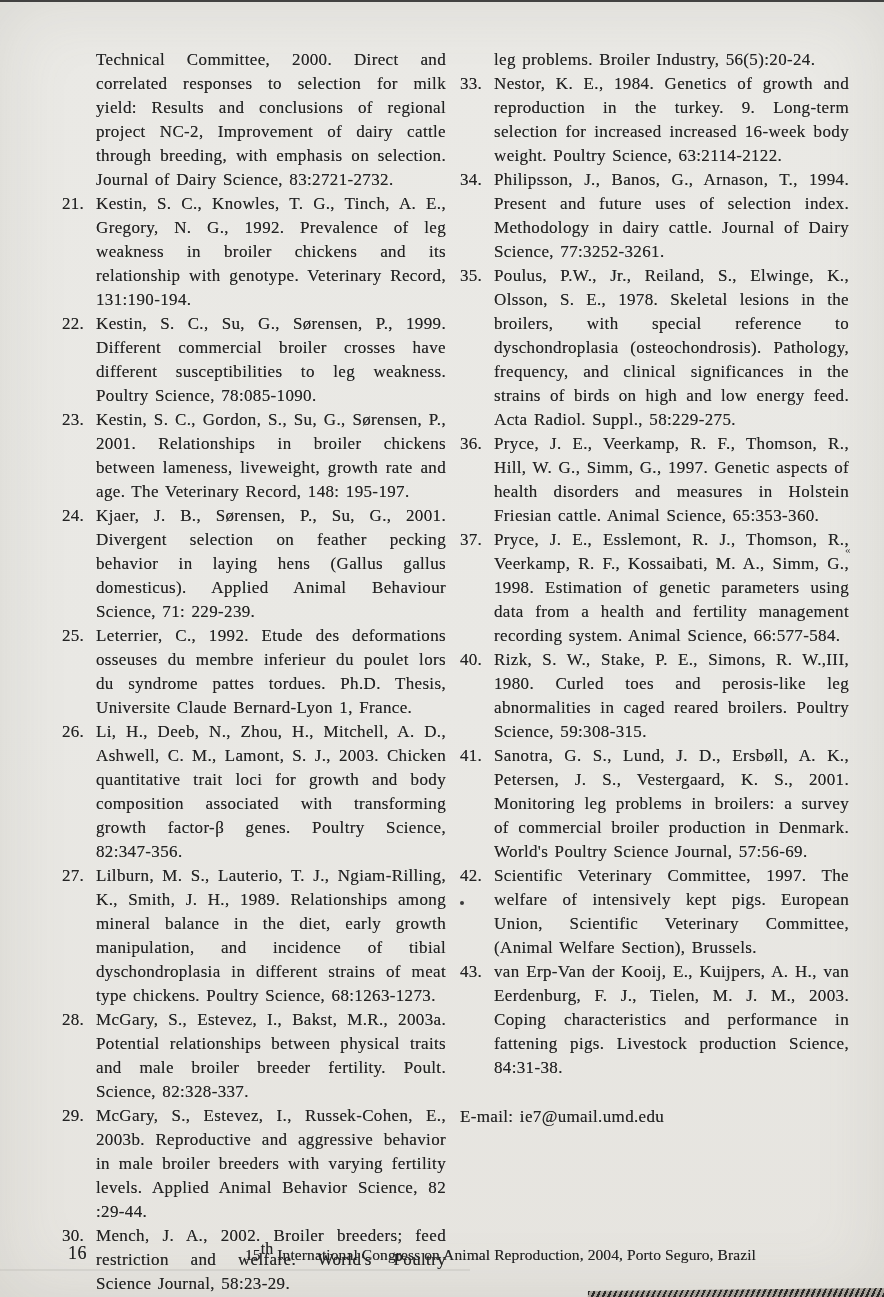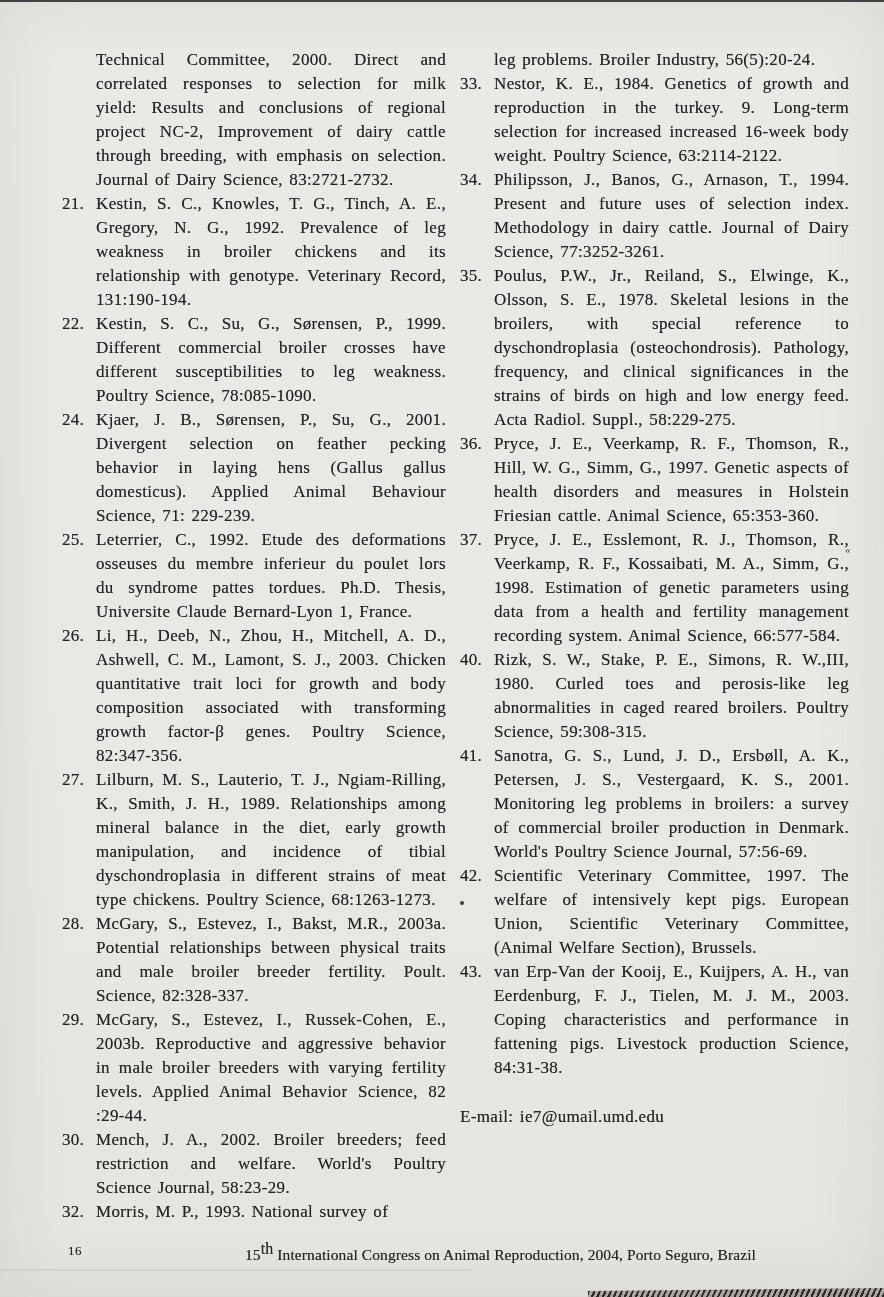--- a/index.html
+++ b/index.html
@@ -80,21 +80,21 @@
   }
   .email-line {
     margin-top: 25px;
     text-align: left;
     padding-left: 0;
     text-indent: 0;
   }
   .page-number {
     position: absolute;
     left: 68px; top: 1243px;
-    font-size: 13px;
+    font-size: 18px;
     letter-spacing: 0.5px;
     text-shadow: 0 0 0.4px rgba(35,35,35,0.55);
   }
   .footer-text {
     position: absolute;
     left: 245px; top: 1246px;
     font-size: 15.5px;
     letter-spacing: 0.1px;
     white-space: nowrap;
     text-shadow: 0 0 0.4px rgba(35,35,35,0.55);
@@ -109,20 +109,21 @@
 <body>
 
 <div class="page">
 
   <div class="top-line"></div>
 
   <div class="col col-left" id="colLeft">
       <div class="ref no-num"><span class="ref-text">Technical Committee, 2000. Direct and correlated responses to selection for milk yield: Results and conclusions of regional project NC-2, Improvement of dairy cattle through breeding, with emphasis on selection. Journal of Dairy Science, 83:2721-2732.</span></div>
       <div class="ref"><span class="ref-num">21.</span><span class="ref-text">Kestin, S. C., Knowles, T. G., Tinch, A. E., Gregory, N. G., 1992. Prevalence of leg weakness in broiler chickens and its relationship with genotype. Veterinary Record, 131:190-194.</span></div>
       <div class="ref"><span class="ref-num">22.</span><span class="ref-text">Kestin, S. C., Su, G., Sørensen, P., 1999. Different commercial broiler crosses have different susceptibilities to leg weakness. Poultry Science, 78:085-1090.</span></div>
+      <div class="ref"><span class="ref-num">23.</span><span class="ref-text">Kestin, S. C., Gordon, S., Su, G., Sørensen, P., 2001. Relationships in broiler chickens between lameness, liveweight, growth rate and age. The Veterinary Record, 148: 195-197.</span></div>
       <div class="ref"><span class="ref-num">24.</span><span class="ref-text">Kjaer, J. B., Sørensen, P., Su, G., 2001. Divergent selection on feather pecking behavior in laying hens (Gallus gallus domesticus). Applied Animal Behaviour Science, 71: 229-239.</span></div>
       <div class="ref"><span class="ref-num">25.</span><span class="ref-text">Leterrier, C., 1992. Etude des deformations osseuses du membre inferieur du poulet lors du syndrome pattes tordues. Ph.D. Thesis, Universite Claude Bernard-Lyon 1, France.</span></div>
       <div class="ref"><span class="ref-num">26.</span><span class="ref-text">Li, H., Deeb, N., Zhou, H., Mitchell, A. D., Ashwell, C. M., Lamont, S. J., 2003. Chicken quantitative trait loci for growth and body composition associated with transforming growth factor-β genes. Poultry Science, 82:347-356.</span></div>
       <div class="ref"><span class="ref-num">27.</span><span class="ref-text">Lilburn, M. S., Lauterio, T. J., Ngiam-Rilling, K., Smith, J. H., 1989. Relationships among mineral balance in the diet, early growth manipulation, and incidence of tibial dyschondroplasia in different strains of meat type chickens. Poultry Science, 68:1263-1273.</span></div>
       <div class="ref"><span class="ref-num">28.</span><span class="ref-text">McGary, S., Estevez, I., Bakst, M.R., 2003a. Potential relationships between physical traits and male broiler breeder fertility. Poult. Science, 82:328-337.</span></div>
       <div class="ref"><span class="ref-num">29.</span><span class="ref-text">McGary, S., Estevez, I., Russek-Cohen, E., 2003b. Reproductive and aggressive behavior in male broiler breeders with varying fertility levels. Applied Animal Behavior Science, 82 :29-44.</span></div>
       <div class="ref"><span class="ref-num">30.</span><span class="ref-text">Mench, J. A., 2002. Broiler breeders; feed restriction and welfare. World's Poultry Science Journal, 58:23-29.</span></div>
       <div class="ref"><span class="ref-num">32.</span><span class="ref-text">Morris, M. P., 1993.  National survey of</span></div>
     </div>
 

